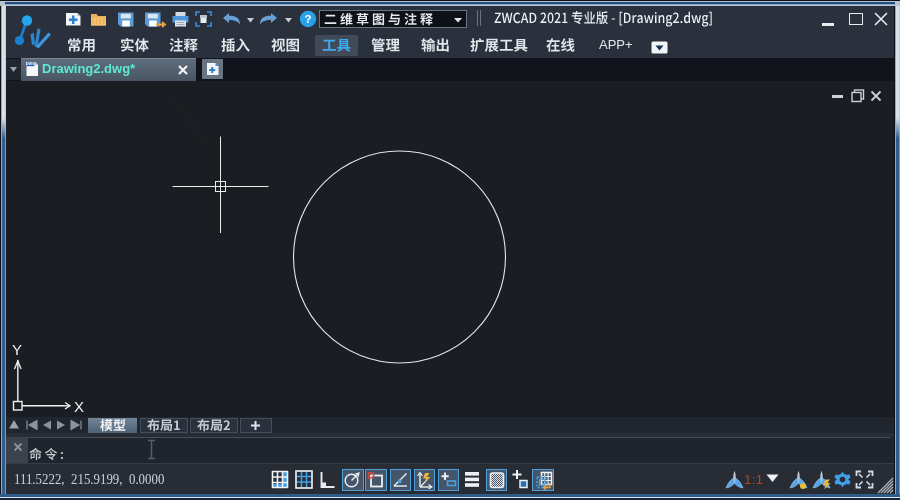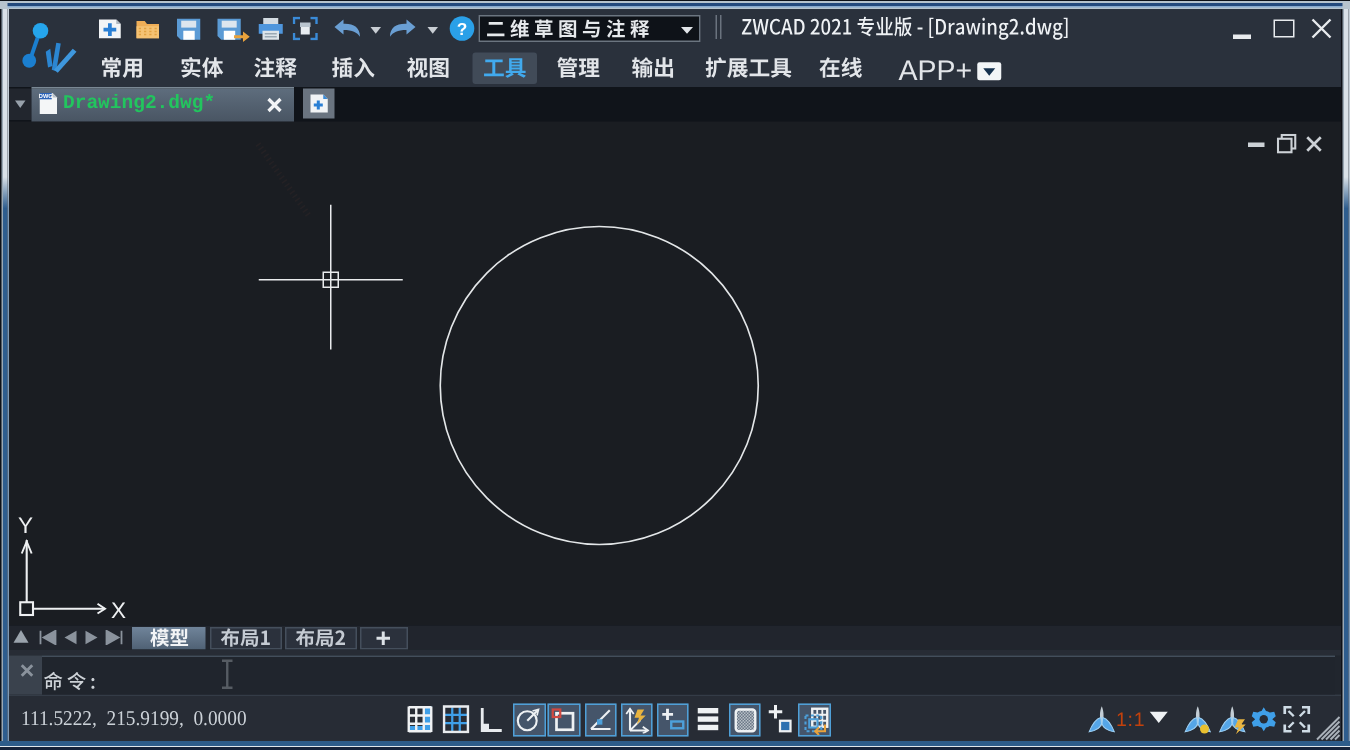--- a/index.html
+++ b/index.html
@@ -124,37 +124,37 @@
     </svg>
 <svg style="position:absolute;left:470.0px;top:35.5px" width="60" height="19" viewBox="0 0 60 19">
       <path d="M2.3 2.2V4.9H0.7V6.6H2.3V9.1C1.6 9.3 1 9.4 0.4 9.5L0.8 11.3L2.3 10.9V13.8C2.3 13.9 2.2 14 2 14C1.9 14 1.3 14 0.8 14C1 14.5 1.2 15.2 1.3 15.7C2.2 15.7 2.9 15.6 3.3 15.3C3.8 15.1 3.9 14.6 3.9 13.8V10.4L5.4 9.9L5.2 8.3L3.9 8.7V6.6H5.4V4.9H3.9V2.2ZM8.7 2.6C9 3.1 9.3 3.8 9.5 4.3H6V8C6 10.1 5.8 13 4.2 14.9C4.7 15.1 5.4 15.6 5.7 15.9C7.4 13.8 7.7 10.3 7.7 8V6H13.9V4.3H11.3C11.1 3.7 10.7 2.8 10.3 2.2Z M19.2 15.9V15.9C19.5 15.7 20.1 15.6 23.2 14.9C23.2 14.5 23.3 13.8 23.4 13.4L20.9 13.9V11.6H22.4C23.4 13.8 25 15.2 27.5 15.8C27.8 15.3 28.2 14.7 28.6 14.4C27.6 14.2 26.7 13.9 26 13.5C26.6 13.1 27.3 12.7 27.9 12.3L26.9 11.6H28.4V10.2H25.7V9.1H27.7V7.7H25.7V6.7H27.6V2.8H16.4V7.1C16.4 9.4 16.3 12.7 14.8 14.9C15.3 15.1 16 15.6 16.4 15.8C17.9 13.4 18.1 9.7 18.1 7.1V6.7H20.3V7.7H18.4V9.1H20.3V10.2H18.1V11.6H19.3V13.1C19.3 13.9 18.9 14.3 18.6 14.5C18.8 14.8 19.1 15.5 19.2 15.9ZM21.9 9.1H24V10.2H21.9ZM21.9 7.7V6.7H24V7.7ZM24.1 11.6H26.3C25.9 11.9 25.4 12.3 24.9 12.6C24.6 12.3 24.3 12 24.1 11.6ZM18.1 4.3H25.8V5.2H18.1Z M29.7 13V14.8H42.9V13H37.2V5.5H42.1V3.7H30.4V5.5H35.2V13Z M46.4 2.9V11.1H44.2V12.7H47.8C46.8 13.3 45.2 14.1 43.9 14.6C44.3 14.9 44.9 15.5 45.2 15.8C46.6 15.3 48.4 14.4 49.6 13.5L48.4 12.7H52.8L51.9 13.6C53.5 14.3 55.2 15.2 56.2 15.8L57.6 14.5C56.7 14 55.2 13.3 53.8 12.7H57.4V11.1H55.2V2.9ZM48.1 11.1V10.3H53.4V11.1ZM48.1 6.2H53.4V7H48.1ZM48.1 5V4.2H53.4V5ZM48.1 8.3H53.4V9H48.1Z" fill="#e2e5e9"></path>
     </svg>
 <svg style="position:absolute;left:545.5px;top:35.5px" width="31" height="19" viewBox="0 0 31 19">
       <path d="M5.4 2.2C5.2 2.8 5 3.5 4.7 4.2H0.8V5.9H4C3.1 7.5 1.9 9.1 0.3 10.1C0.6 10.5 1 11.3 1.2 11.7C1.7 11.4 2.1 11.1 2.5 10.7V15.8H4.2V8.7C4.9 7.8 5.5 6.9 5.9 5.9H13.7V4.2H6.6C6.8 3.7 7 3.1 7.2 2.6ZM8.5 6.5V8.9H5.5V10.5H8.5V13.8H5V15.4H13.7V13.8H10.2V10.5H13.1V8.9H10.2V6.5Z M15.2 13.5 15.5 15.1C17 14.6 18.7 14 20.4 13.4L20.1 12C18.3 12.6 16.4 13.2 15.2 13.5ZM24.8 3.2C25.3 3.6 26.1 4.2 26.5 4.6L27.6 3.6C27.2 3.2 26.3 2.7 25.8 2.3ZM15.6 8.5C15.8 8.4 16.2 8.3 17.4 8.1C17 8.8 16.5 9.4 16.3 9.6C15.8 10.1 15.5 10.4 15.1 10.5C15.3 10.9 15.6 11.7 15.7 12C16.1 11.8 16.6 11.7 20.2 11C20.2 10.6 20.2 10 20.2 9.5L17.9 9.9C18.9 8.7 19.9 7.4 20.7 6L19.3 5.1C19 5.6 18.7 6.2 18.4 6.7L17.2 6.7C18 5.6 18.8 4.3 19.4 3L17.7 2.2C17.2 3.9 16.2 5.6 15.9 6.1C15.6 6.5 15.3 6.8 15 6.9C15.2 7.4 15.5 8.2 15.6 8.5ZM27 9.4C26.6 10.1 26 10.7 25.4 11.3C25.2 10.7 25.1 10.1 25 9.4L28.3 8.8L28.1 7.3L24.8 7.9L24.7 6.5L28 6L27.7 4.5L24.6 4.9C24.5 4 24.5 3.1 24.5 2.1H22.8C22.8 3.1 22.8 4.2 22.9 5.2L20.8 5.5L21 7.1L23 6.8L23.1 8.2L20.4 8.7L20.7 10.2L23.3 9.7C23.5 10.7 23.7 11.6 23.9 12.4C22.7 13.2 21.4 13.7 19.9 14.2C20.3 14.6 20.8 15.2 21 15.6C22.2 15.2 23.4 14.6 24.5 13.9C25.1 15.1 25.8 15.8 26.7 15.8C27.9 15.8 28.3 15.3 28.6 13.5C28.2 13.3 27.7 13 27.4 12.6C27.3 13.7 27.2 14.1 26.9 14.1C26.6 14.1 26.2 13.7 25.9 12.9C26.9 12.1 27.8 11.2 28.5 10.1Z" fill="#e2e5e9"></path>
     </svg>
 <svg style="position:absolute;left:322.0px;top:35.5px" width="31" height="19" viewBox="0 0 31 19">
       <path d="M0.7 13V14.8H13.9V13H8.2V5.5H13.1V3.7H1.5V5.5H6.2V13Z M17.4 2.9V11.1H15.2V12.7H18.8C17.8 13.3 16.2 14.1 14.9 14.6C15.3 14.9 15.9 15.5 16.2 15.8C17.6 15.3 19.4 14.4 20.6 13.5L19.4 12.7H23.8L22.9 13.6C24.5 14.3 26.2 15.2 27.2 15.8L28.6 14.5C27.7 14 26.2 13.3 24.8 12.7H28.4V11.1H26.2V2.9ZM19.1 11.1V10.3H24.4V11.1ZM19.1 6.2H24.4V7H19.1ZM19.1 5V4.2H24.4V5ZM19.1 8.3H24.4V9H19.1Z" fill="#41aaee"></path>
     </svg>
-<div class="abs" style="left:599px;top:37px;width:40px;height:18px;color:#e2e5e9;font-size:19px">APP+</div>
+<div class="abs" style="left:599px;top:37px;width:40px;height:18px;color:#e2e5e9;font-size:13px">APP+</div>
 <svg class="abs" style="left:651px;top:41px" width="17" height="13" viewBox="0 0 17 13">
 <rect x="0.5" y="0.5" width="16" height="12" rx="1.5" fill="#f2f5f7"></rect>
 <path d="M4.5 4.5 h8 L8.5 9.5 Z" fill="#15314e"></path>
 </svg>
 <div class="abs" style="left:6px;top:59px;width:15px;height:21px;background:#22262e"></div>
 <svg class="abs" style="left:9px;top:66px" width="9" height="7" viewBox="0 0 9 7">
       <path d="M1 1 h7 L4.5 6 Z" fill="#98a1ab"></path>
     </svg>
 <div class="abs" style="left:21px;top:58px;width:175px;height:23px;background:linear-gradient(#5e6d7d,#495563);border-top:1px solid #7a8894"></div>
 <svg class="abs" style="left:25px;top:61px" width="14" height="16" viewBox="0 0 14 16">
 <path d="M1.5 1 H10 L13 4 V15 H1.5 Z" fill="#f4f6f7"></path>
 <path d="M10 1 L13 4 H10 Z" fill="#b9c2ca"></path>
 <rect x="1.5" y="1" width="8" height="4.2" fill="#2a62b8"></rect>
 <text x="5.5" y="4.4" text-anchor="middle" font-family="Liberation Sans" font-size="3.8" font-weight="bold" fill="#fff">DWG</text>
 </svg>
-<div class="abs" style="left:42px;top:61px;width:120px;height:17px;font-family:Liberation Mono, monospace;font-weight:bold;font-size:13px;letter-spacing:0px;color:#22c55e">Drawing2.dwg*</div>
+<div class="abs" style="left:42px;top:61px;width:120px;height:17px;font-family:Liberation Sans, sans-serif;font-weight:bold;font-size:13px;letter-spacing:0px;color:#5eead4">Drawing2.dwg*</div>
 <svg class="abs" style="left:177px;top:64px" width="12" height="12" viewBox="0 0 12 12">
       <path d="M2 2 L10 10 M10 2 L2 10" stroke="#f2f4f6" stroke-width="2.2"></path>
     </svg>
 <div class="abs" style="left:202px;top:59px;width:21px;height:20px;background:#6a7480"></div>
 <svg class="abs" style="left:206px;top:62px" width="14" height="14" viewBox="0 0 14 14">
 <path d="M1 1 H9.5 L12.5 4 V13 H1 Z" fill="#f2f4f6"></path>
 <path d="M9.5 1 L12.5 4 H9.5 Z" fill="#3a8bd8"></path>
 <path d="M5.2 5 h2 v2 H9.2 v2 H7.2 v2 H5.2 v-2 H3.2 v-2 h2 Z" fill="#2a7fd4"></path>
 </svg>
 <svg class="abs" style="left:166px;top:92px;opacity:0.10" width="50" height="60" viewBox="0 0 50 60">

